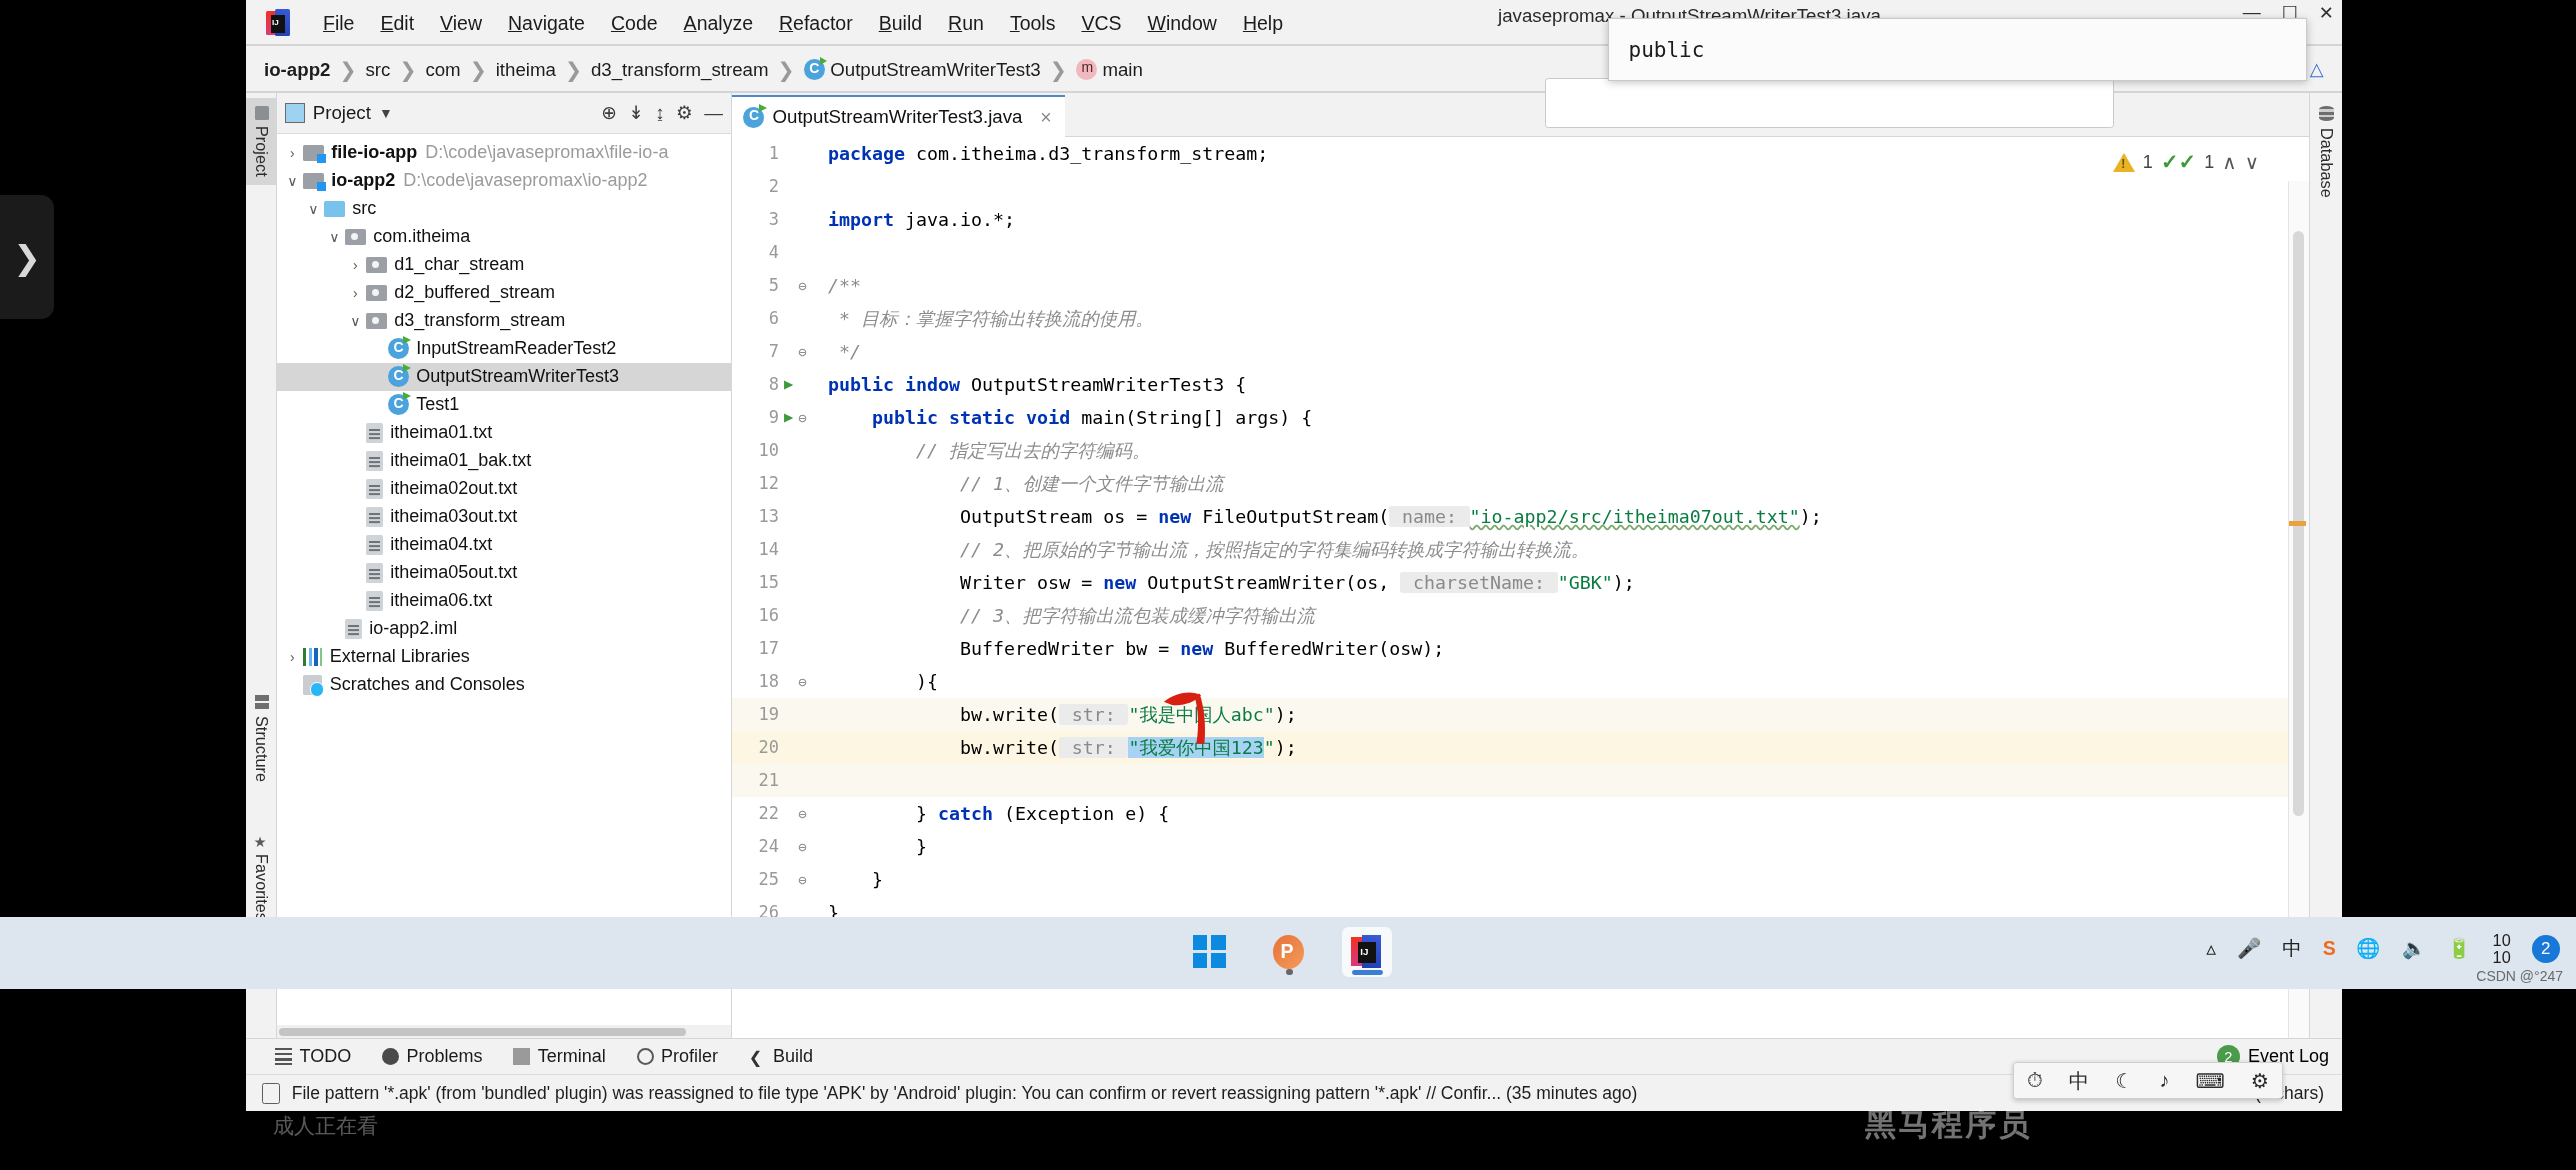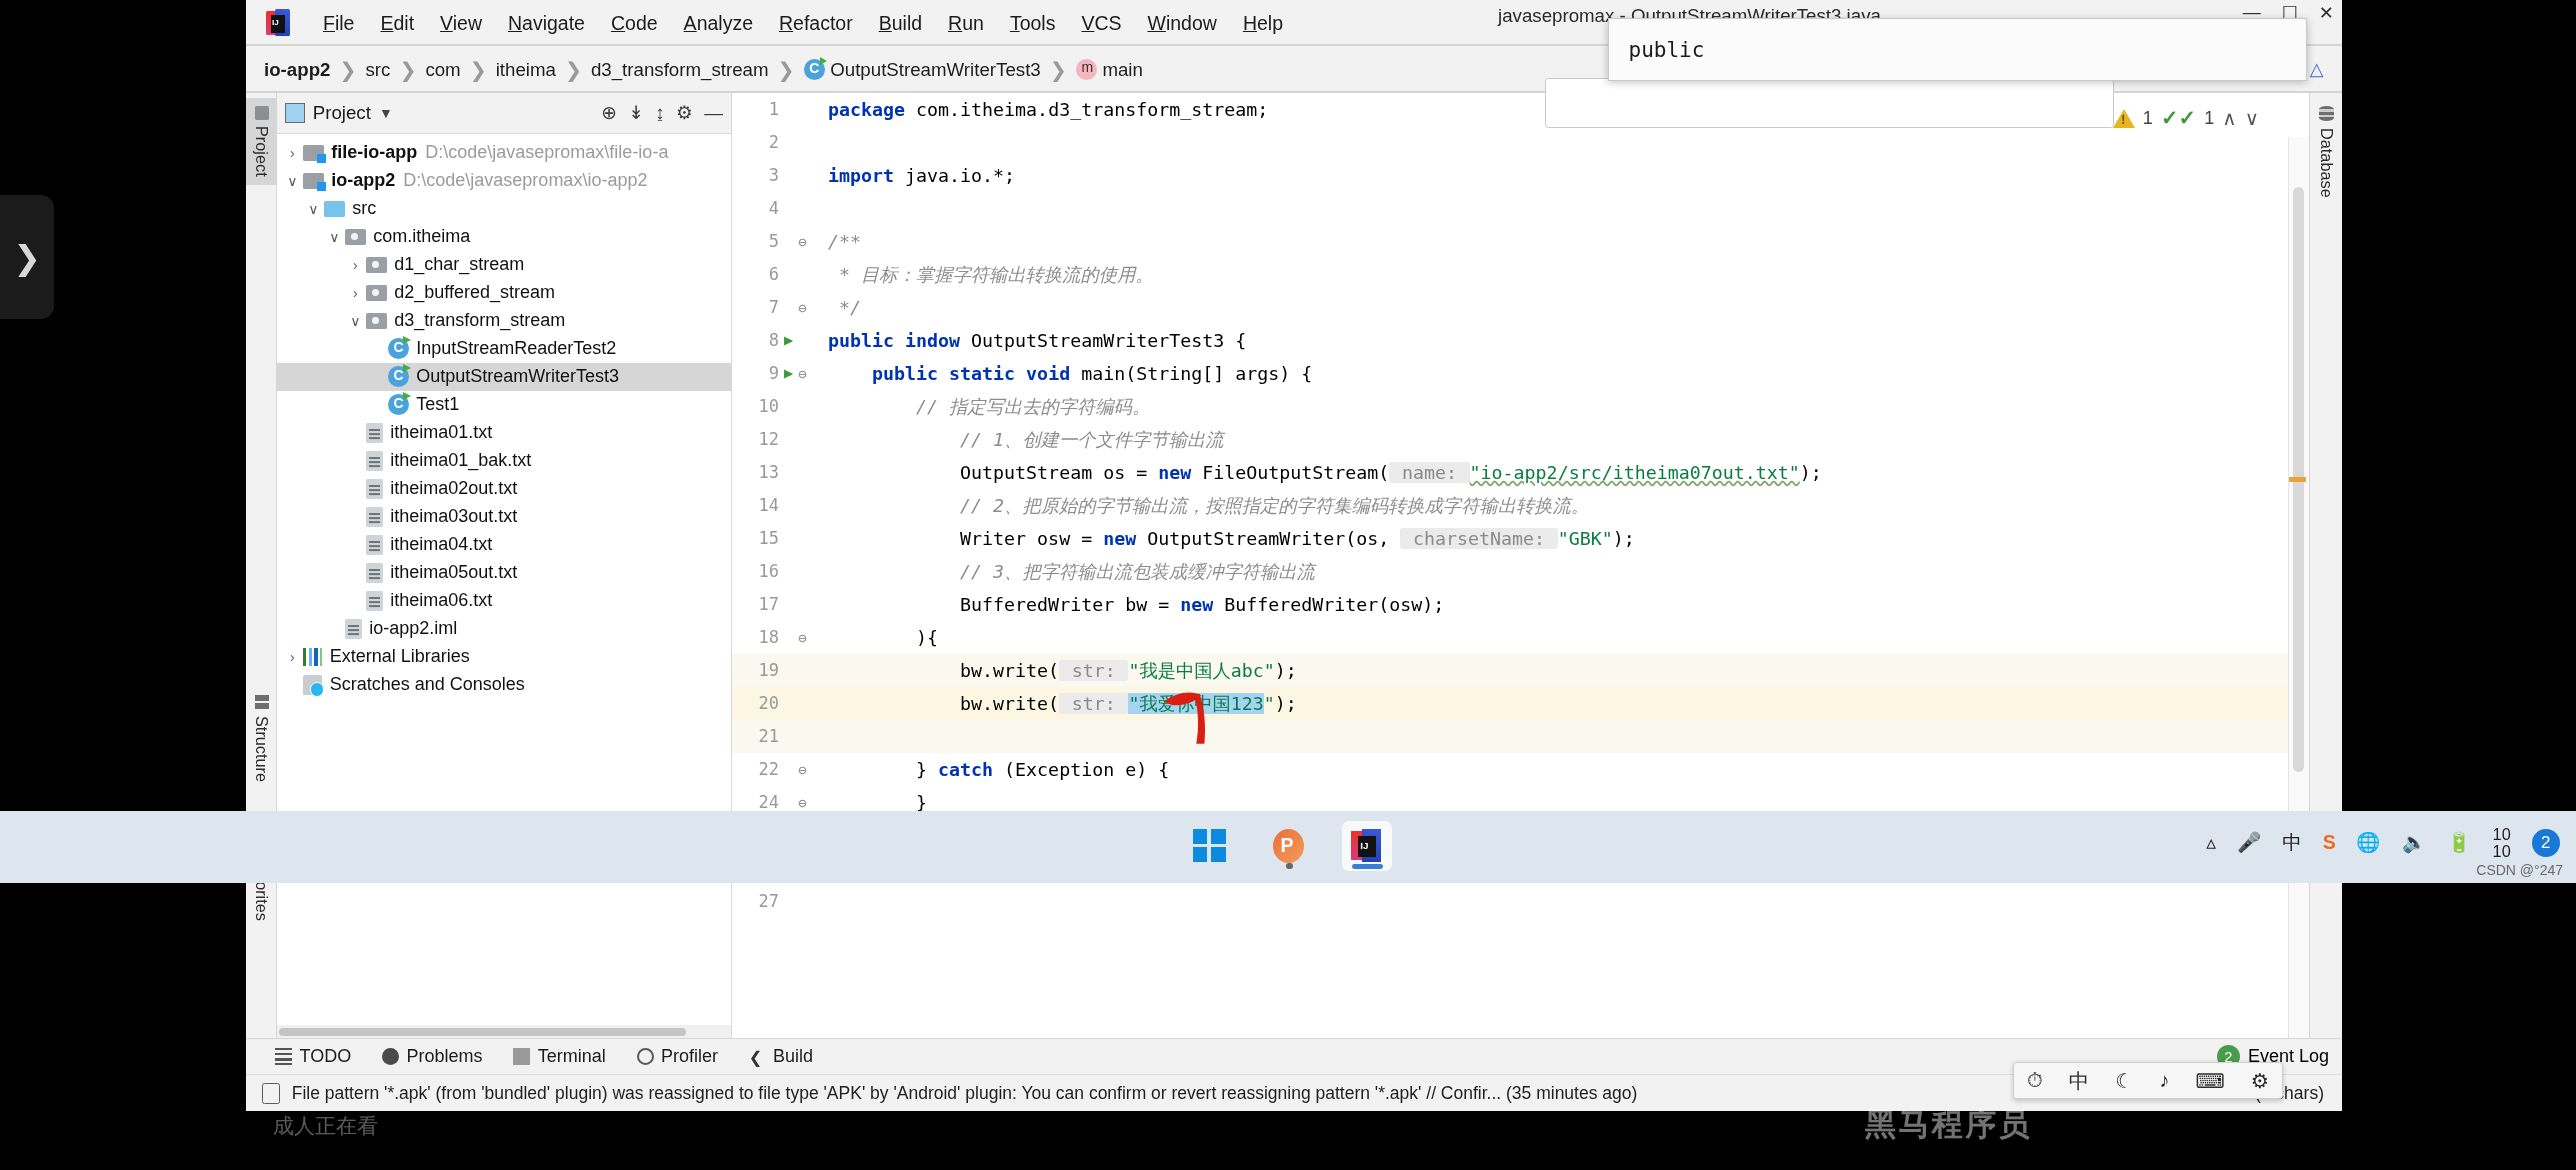--- a/index.html
+++ b/index.html
@@ -1,19 +1,19 @@
 <!DOCTYPE html>
 <html style="font-size:13px"><head>
 <meta charset="utf-8">
 <style>
   * { box-sizing: border-box; margin:0; padding:0; }
   html,body { width:2576px; height:1171px; overflow:hidden; background:#000; }
   body { font-family:"Liberation Sans", sans-serif; }
 
-  #root { position:relative; width:2576px; height:883px; background:#000; }
+  #root { position:relative; width:2576px; height:989px; background:#000; }
 
   
   .frame-left  { position:absolute; left:0; top:0; width:246px; height:1171px; background:#000; z-index:60;}
   .frame-right { position:absolute; left:2342px; top:0; width:234px; height:1171px; background:#000; z-index:60;}
 
   
   .page-chevron{ position:absolute; left:0; top:195px; width:54px; height:124px;
      background:#1b1b1b; border-radius:0 13px 13px 0; z-index:61;
      display:flex; align-items:center; justify-content:center; color:#d8d8d8; font-size:33px;}
 
@@ -425,20 +425,28 @@
               <span class="scrIc"></span>
               <span class="tname">Scratches and Consoles</span>
             </div>
           </div>
         <div class="proj-hsb">
             <i></i>
           </div>
       </div>
 
       <div class="editor">
+        <div class="tabbar">
+          <div class="tab">
+            <span class="classic" style="margin:0;"></span>
+            <span>OutputStreamWriterTest3.java</span>
+            <span class="x">×</span>
+          </div>
+          <div class="tabbar-fill"></div>
+        </div>
 
         <div class="code-wrap">
           <div class="code" id="code">
               <div class="ln"><span class="num">1</span><span class="txt"><span class="kw">package</span> com.itheima.d3_transform_stream;</span></div>
               <div class="ln"><span class="num">2</span><span class="txt"></span></div>
               <div class="ln"><span class="num">3</span><span class="txt"><span class="kw">import</span> java.io.*;</span></div>
               <div class="ln"><span class="num">4</span><span class="txt"></span></div>
               <div class="ln"><span class="num">5</span><span class="gut2">⊖</span><span class="txt"><span class="cmt">/**</span></span></div>
               <div class="ln"><span class="num">6</span><span class="txt"><span class="cmt"> * 目标：掌握字符输出转换流的使用。</span></span></div>
               <div class="ln"><span class="num">7</span><span class="gut2">⊖</span><span class="txt"><span class="cmt"> */</span></span></div>

